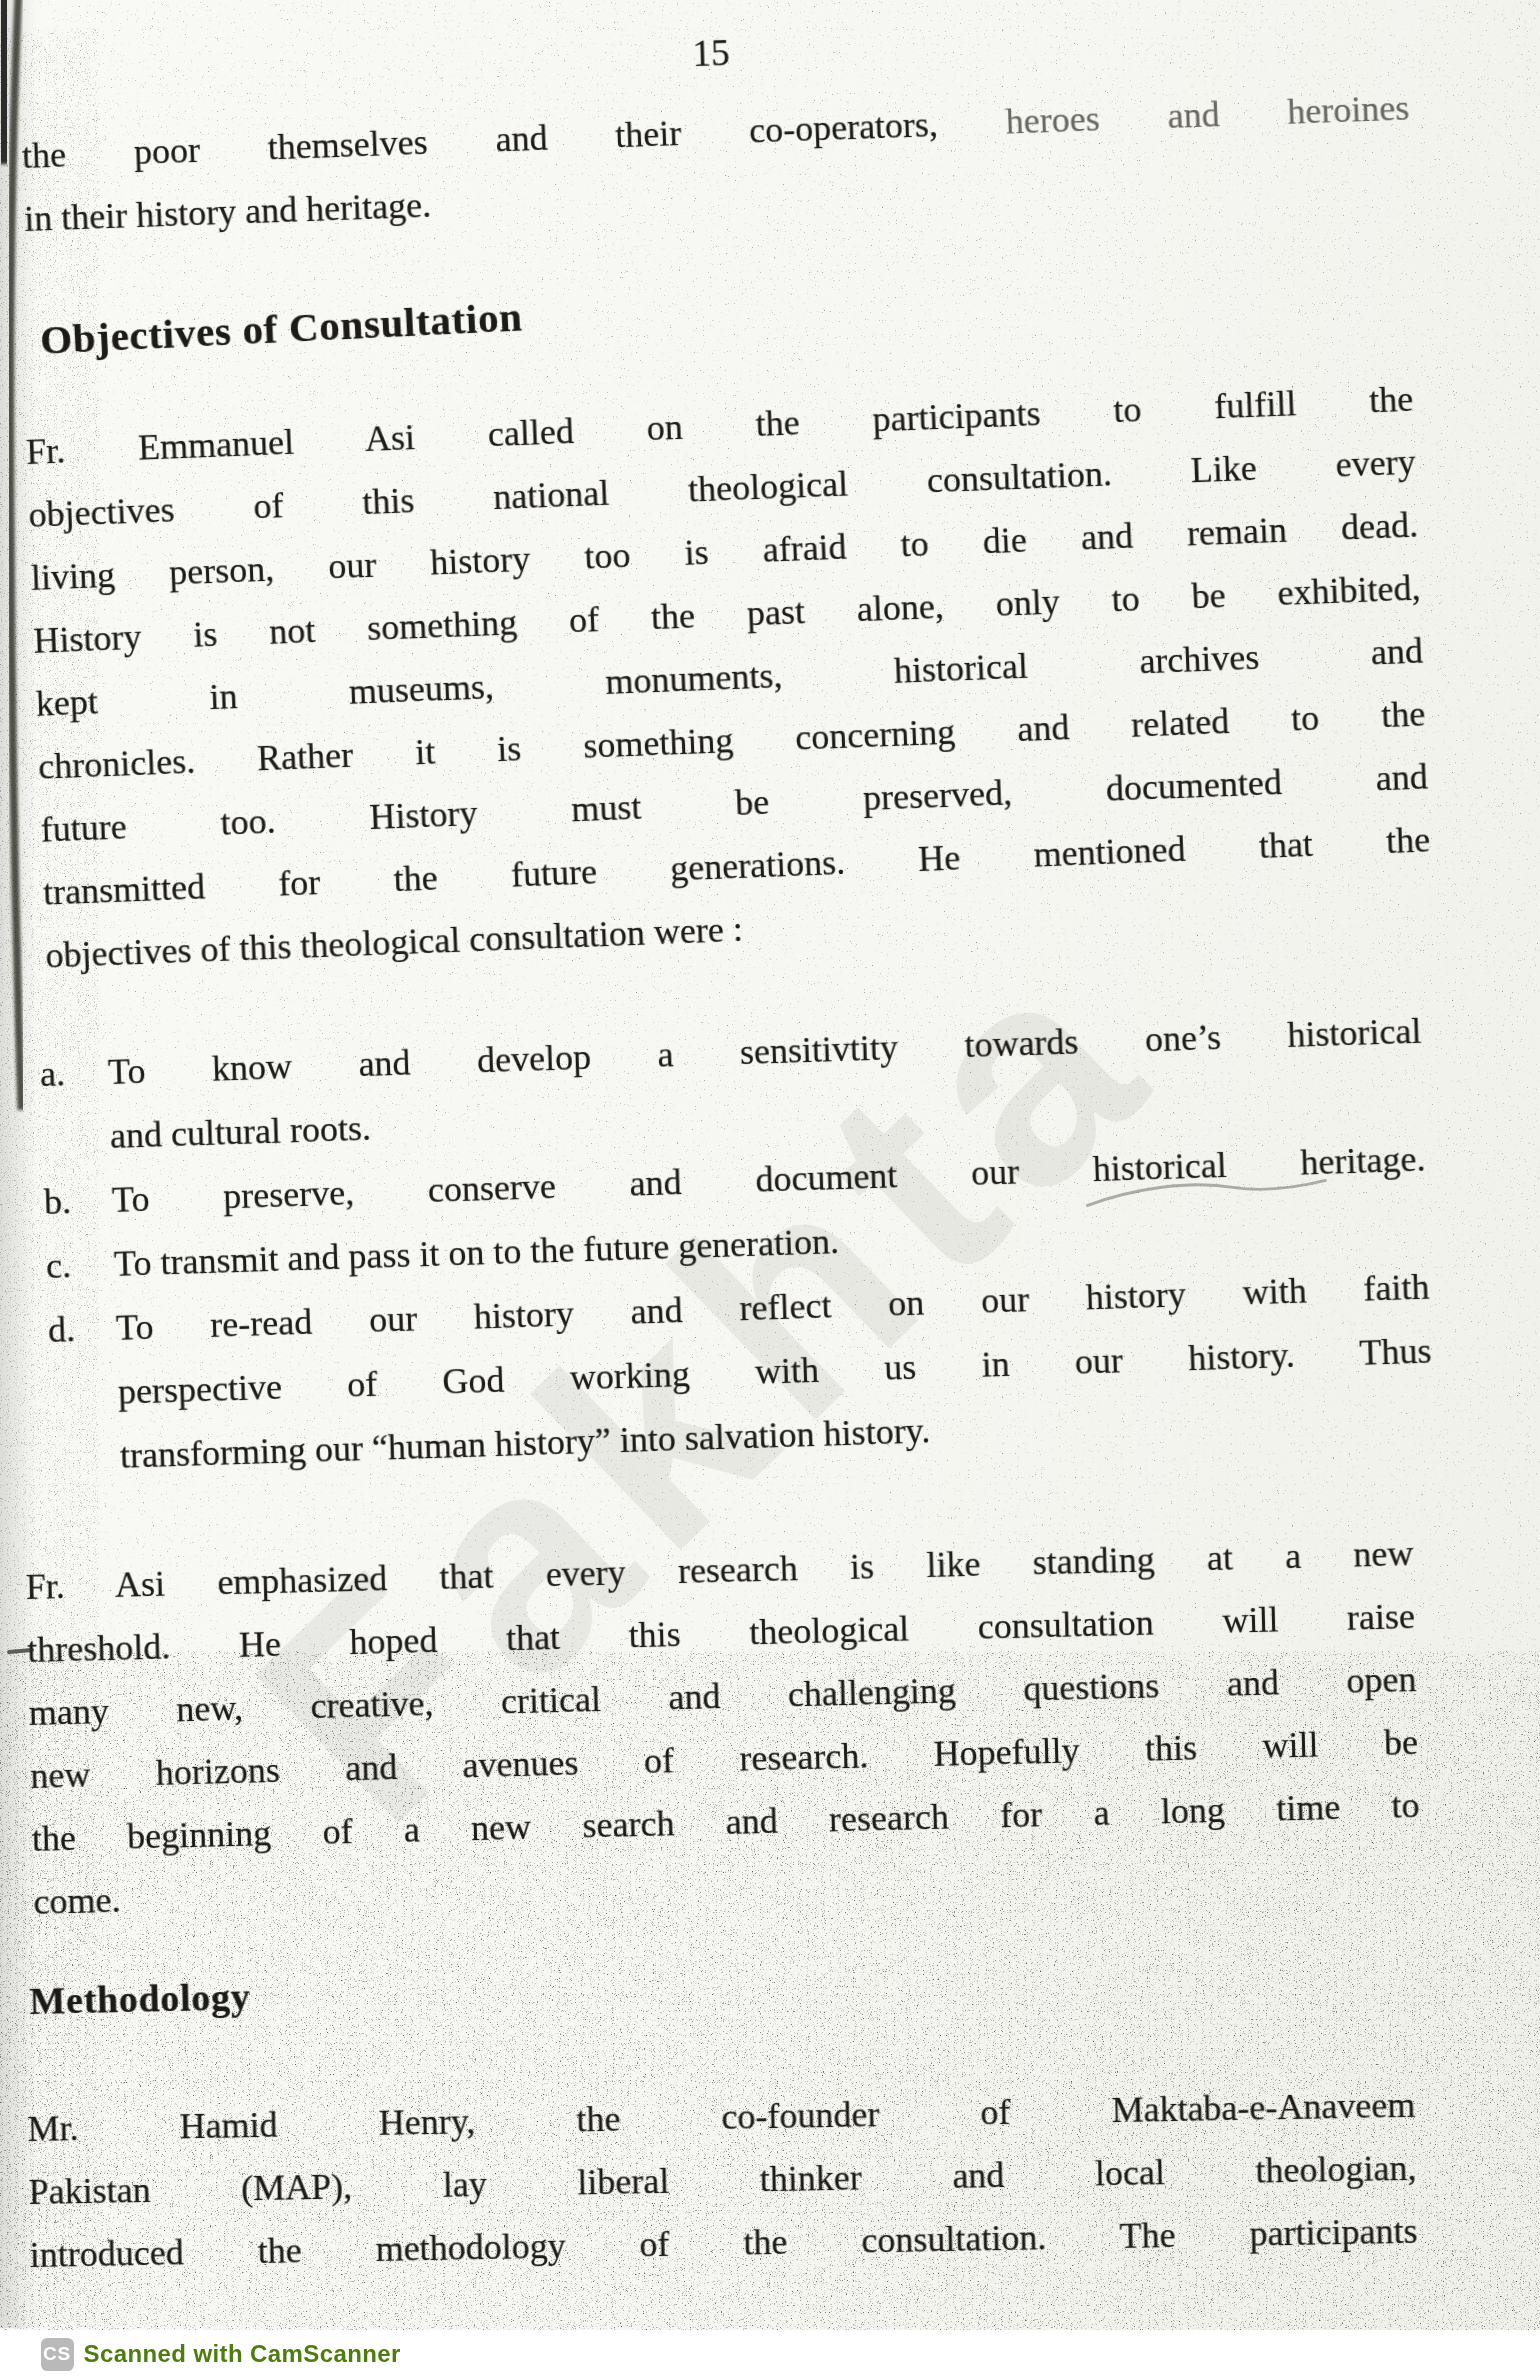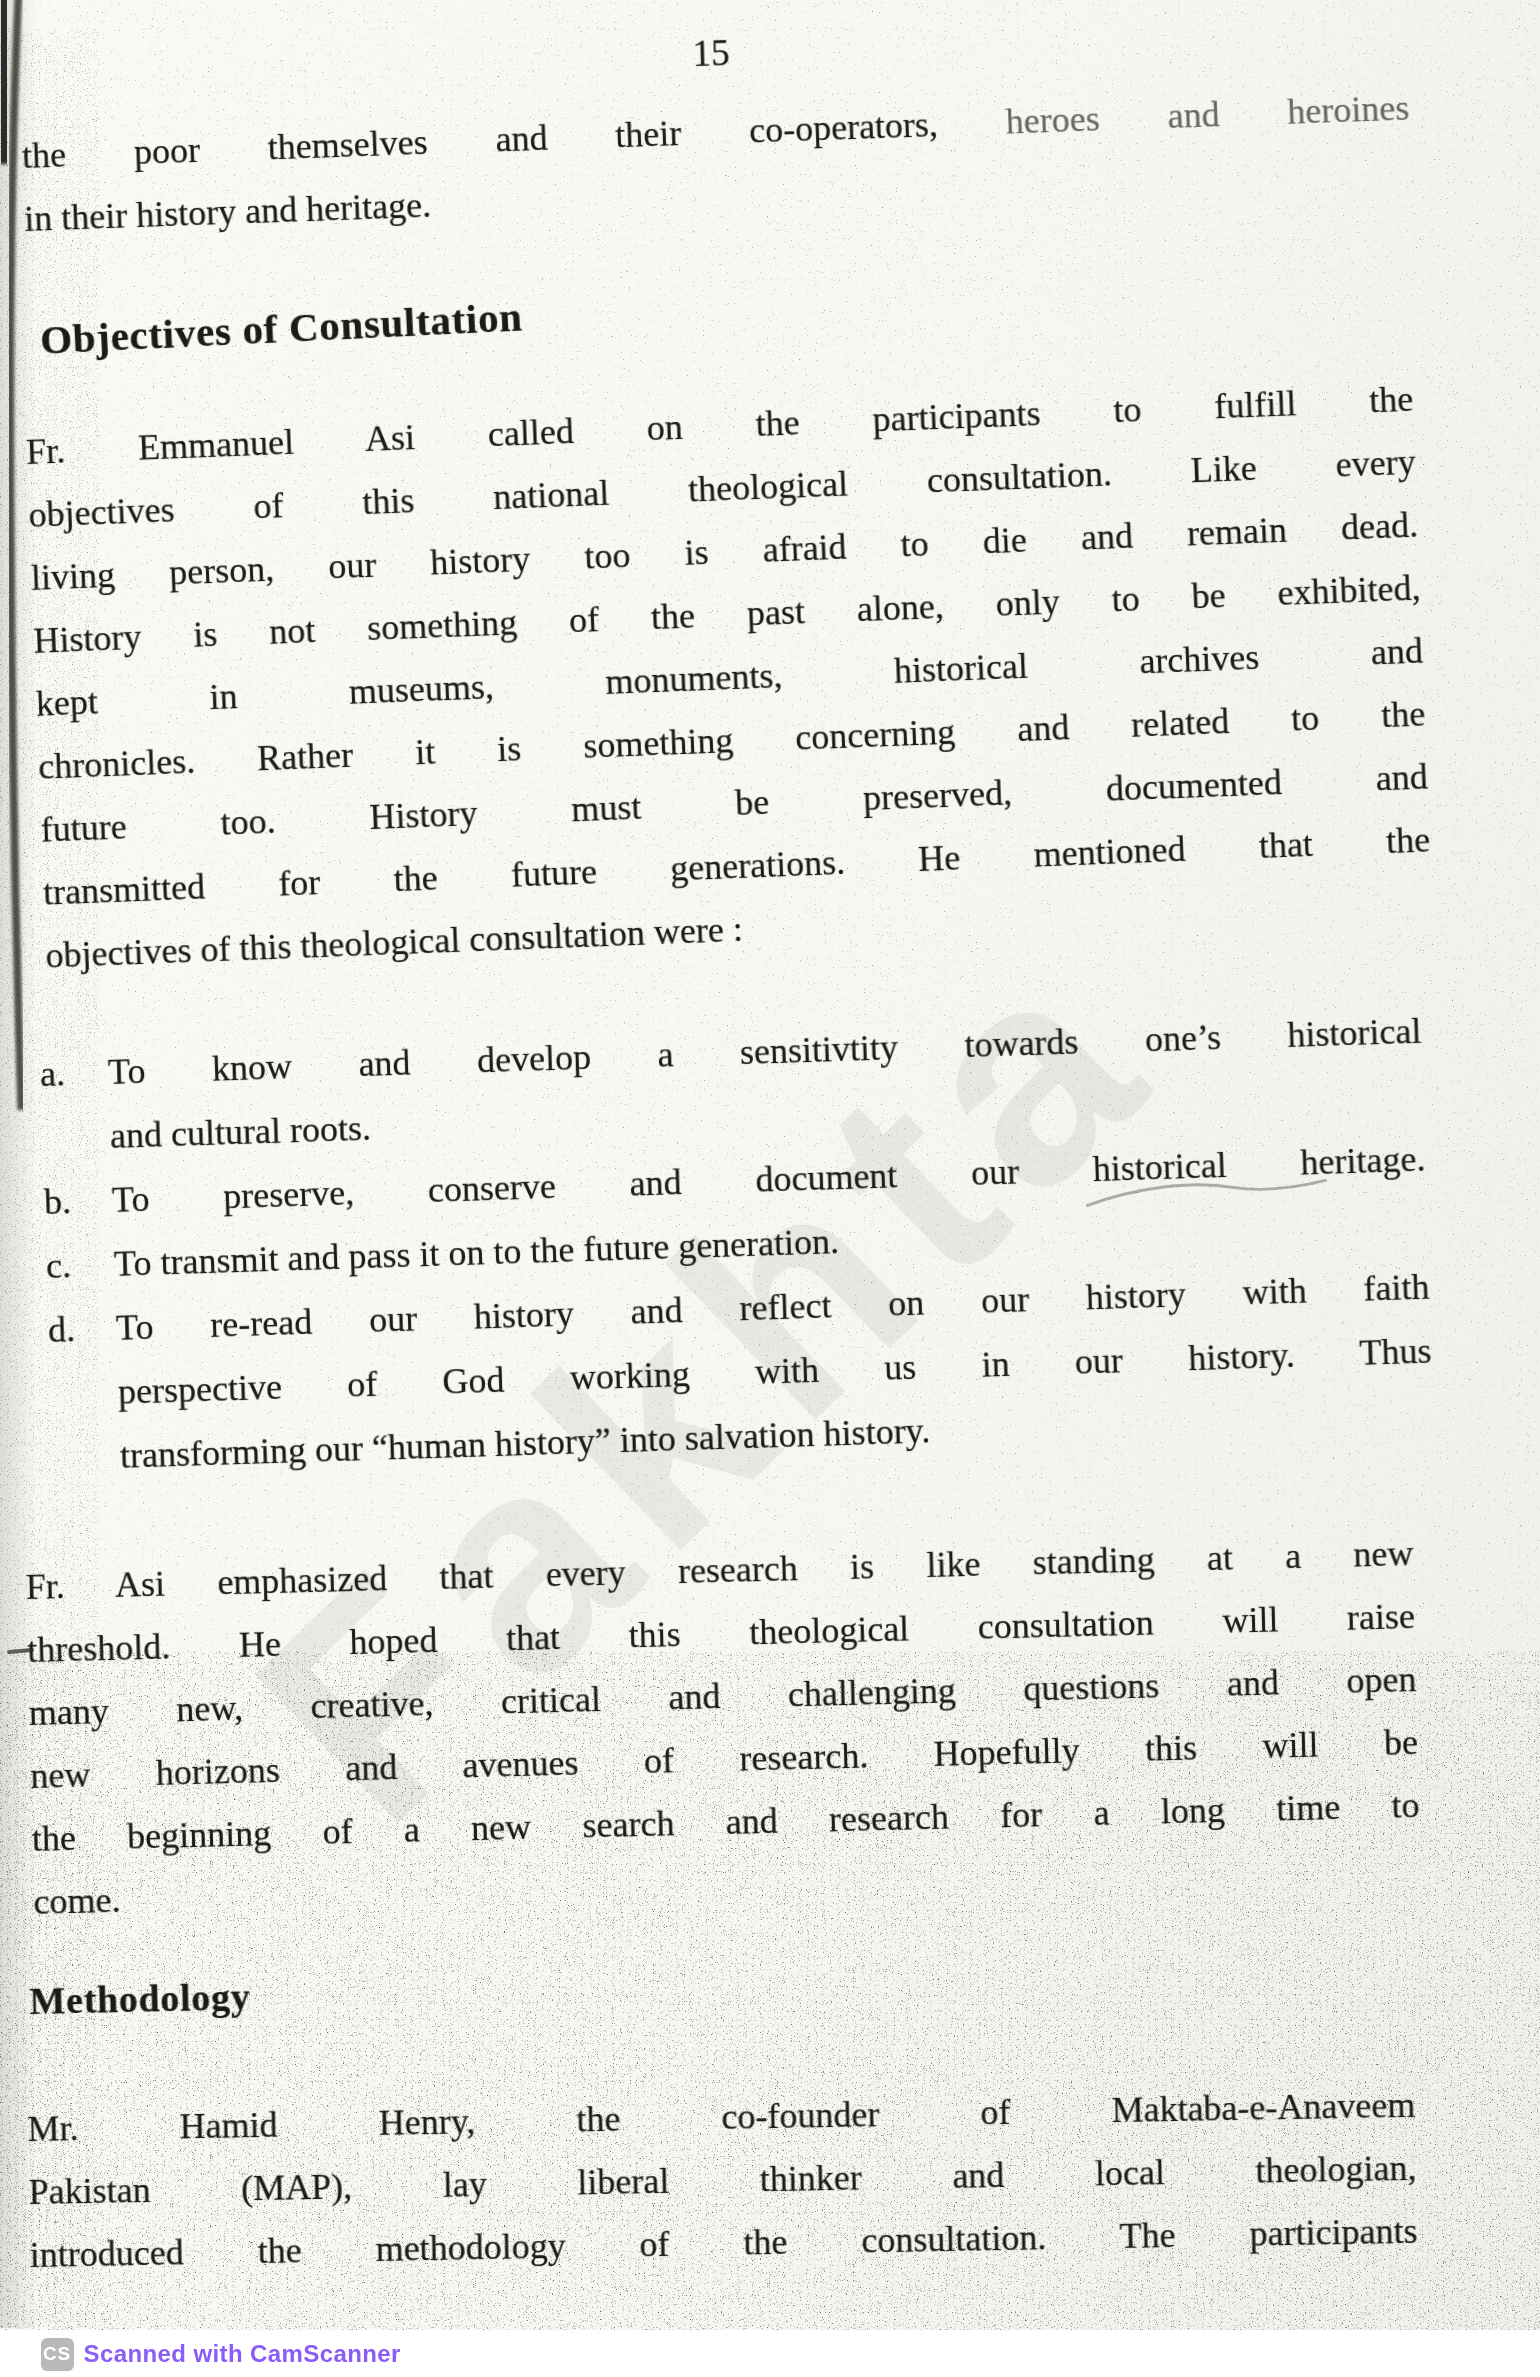--- a/index.html
+++ b/index.html
@@ -56,21 +56,21 @@
     position:absolute;left:0;top:2330px;width:1541px;height:48px;
     background:#ffffff;display:flex;align-items:center;
     font-family:"Liberation Sans", sans-serif;z-index:7;padding-left:32px;
   }
   #cs-logo{
     width:33px;height:33px;margin-left:8.5px;border-radius:6.4px;
     background:#b9b9b9;color:#ffffff;
     display:flex;align-items:center;justify-content:center;
     font-weight:bold;font-size:19px;letter-spacing:0.7px;flex:0 0 auto;
   }
-  #footer-label{margin-left:10px;color:#8b5cf6;font-size:24px;font-weight:bold;letter-spacing:0.4px;}
+  #footer-label{margin-left:10px;color:#4d7c0f;font-size:24px;font-weight:bold;letter-spacing:0.4px;}
   .noise-svg{position:absolute;left:0;top:0;z-index:5;pointer-events:none;}
   #spine-svg{position:absolute;left:0;top:0;z-index:4;pointer-events:none;}
   #scribble-svg{position:absolute;left:1082px;top:1173px;z-index:2;pointer-events:none;}
 </style>
 </head>
 <body>
 
 <div id="page">
 
   <div id="watermark">Fakhta</div>

